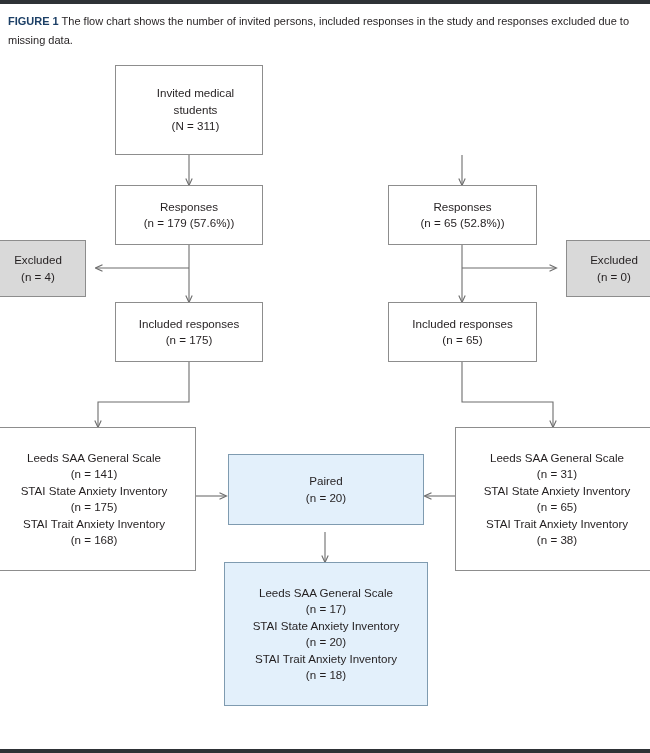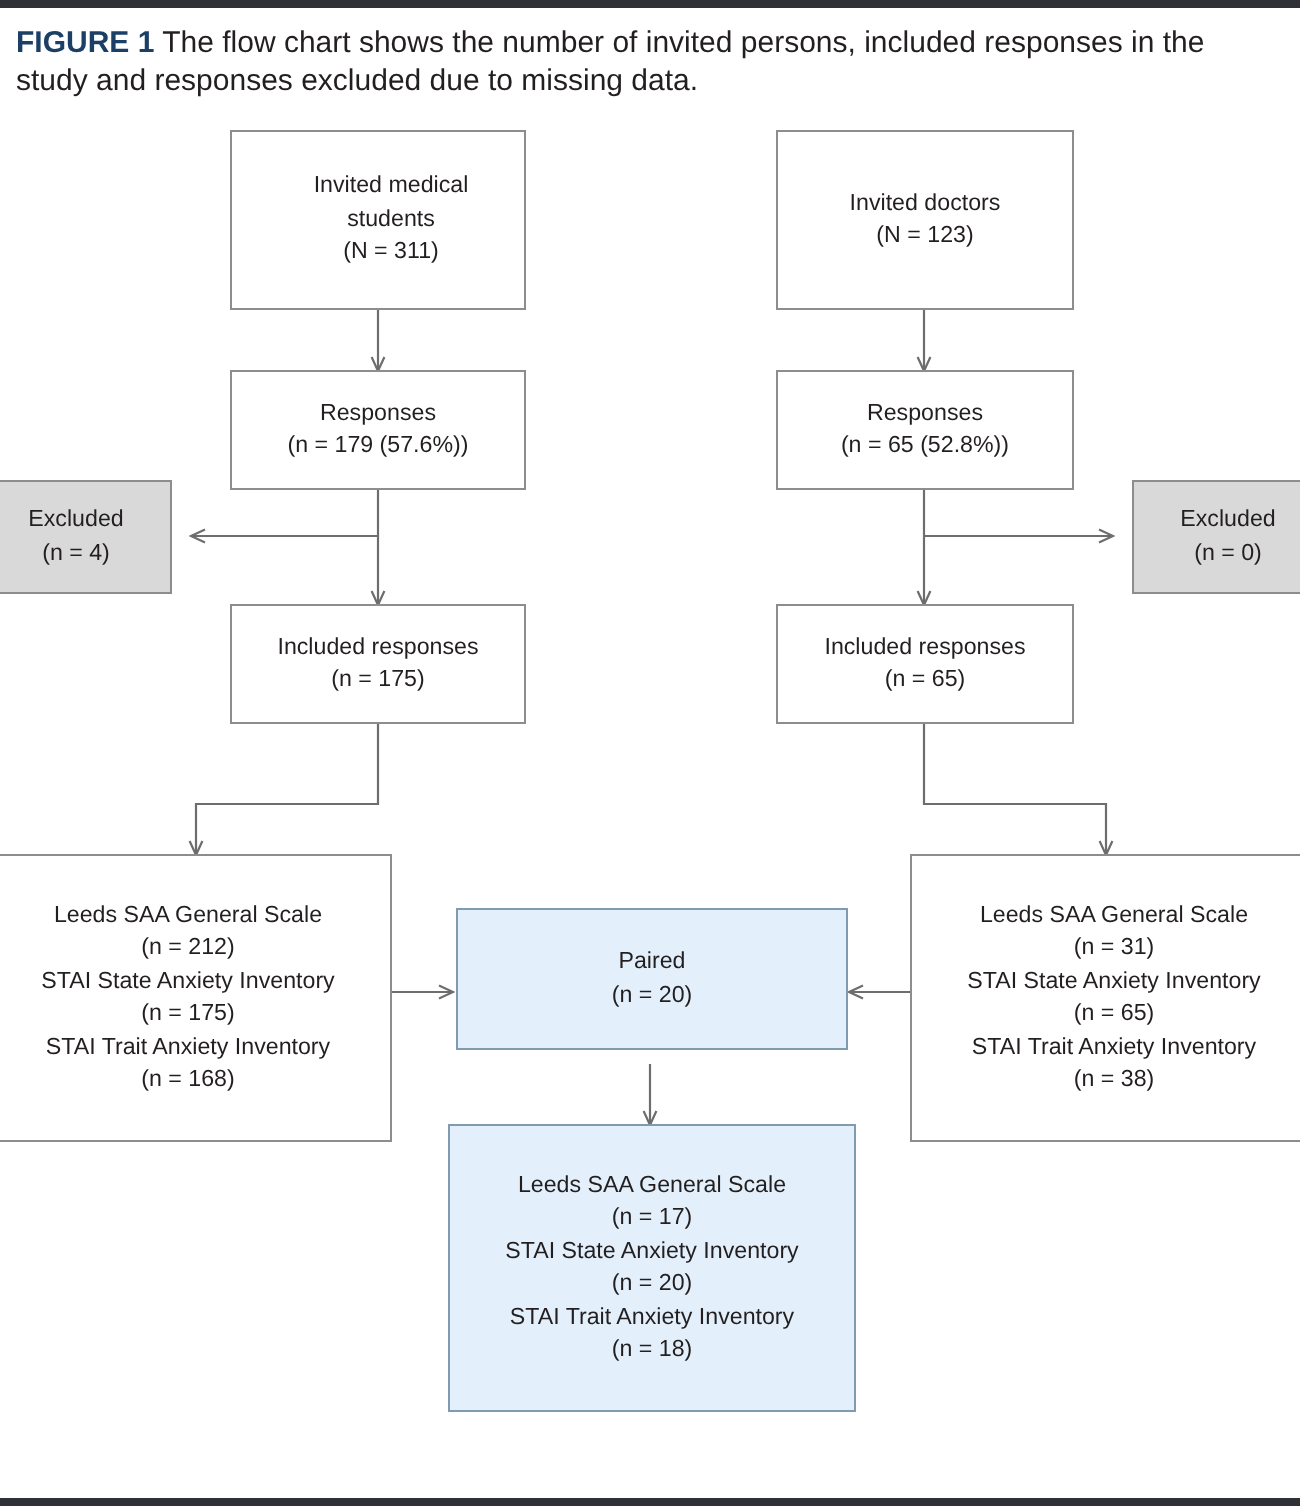--- a/index.html
+++ b/index.html
@@ -29,21 +29,21 @@
   .bottom-rule {
     position: absolute;
     left: 0; bottom: 0;
     width: 650px; height: 4px;
     background: #2e3236;
   }
   .caption {
     position: absolute;
     left: 8px; top: 12px;
     width: 622px;
-    font-size: 15px;
+    font-size: 11px;
     line-height: 19px;
     color: #231f20;
   }
   .caption .figlabel {
     font-weight: bold;
     color: #1c3f66;
   }
   .footnote {
     position: absolute;
     left: 8px;
@@ -136,24 +136,20 @@
         <path d="M325,478 L325,508" marker-end="url(#arr)"></path>
       </g>
     </svg>
 
     <div class="node" style="left:115px; top:11px; width:148px; height:90px;padding-left:17px;">
       <span class="ln">Invited medical</span>
       <span class="ln">students</span>
       <span class="ln">(N = 311)</span>
     </div>
 
-    <div class="node" style="left:388px; top:11px; width:149px; height:90px;">
-      <span class="ln">Invited doctors</span>
-      <span class="ln">(N = 123)</span>
-    </div>
 
     <div class="node" style="left:115px; top:131px; width:148px; height:60px;">
       <span class="ln">Responses</span>
       <span class="ln">(n = 179 (57.6%))</span>
     </div>
 
     <div class="node" style="left:388px; top:131px; width:149px; height:60px;">
       <span class="ln">Responses</span>
       <span class="ln">(n = 65 (52.8%))</span>
     </div>
@@ -173,21 +169,21 @@
       <span class="ln">(n = 175)</span>
     </div>
 
     <div class="node" style="left:388px; top:248px; width:149px; height:60px;">
       <span class="ln">Included responses</span>
       <span class="ln">(n = 65)</span>
     </div>
 
     <div class="node" style="left:-8px; top:373px; width:204px; height:144px;">
       <span class="ln">Leeds SAA General Scale</span>
-      <span class="ln">(n = 212)</span>
+      <span class="ln">(n = 141)</span>
       <span class="ln">STAI State Anxiety Inventory</span>
       <span class="ln">(n = 175)</span>
       <span class="ln">STAI Trait Anxiety Inventory</span>
       <span class="ln">(n = 168)</span>
     </div>
 
     <div class="node" style="left:455px; top:373px; width:204px; height:144px;">
       <span class="ln">Leeds SAA General Scale</span>
       <span class="ln">(n = 31)</span>
       <span class="ln">STAI State Anxiety Inventory</span>

